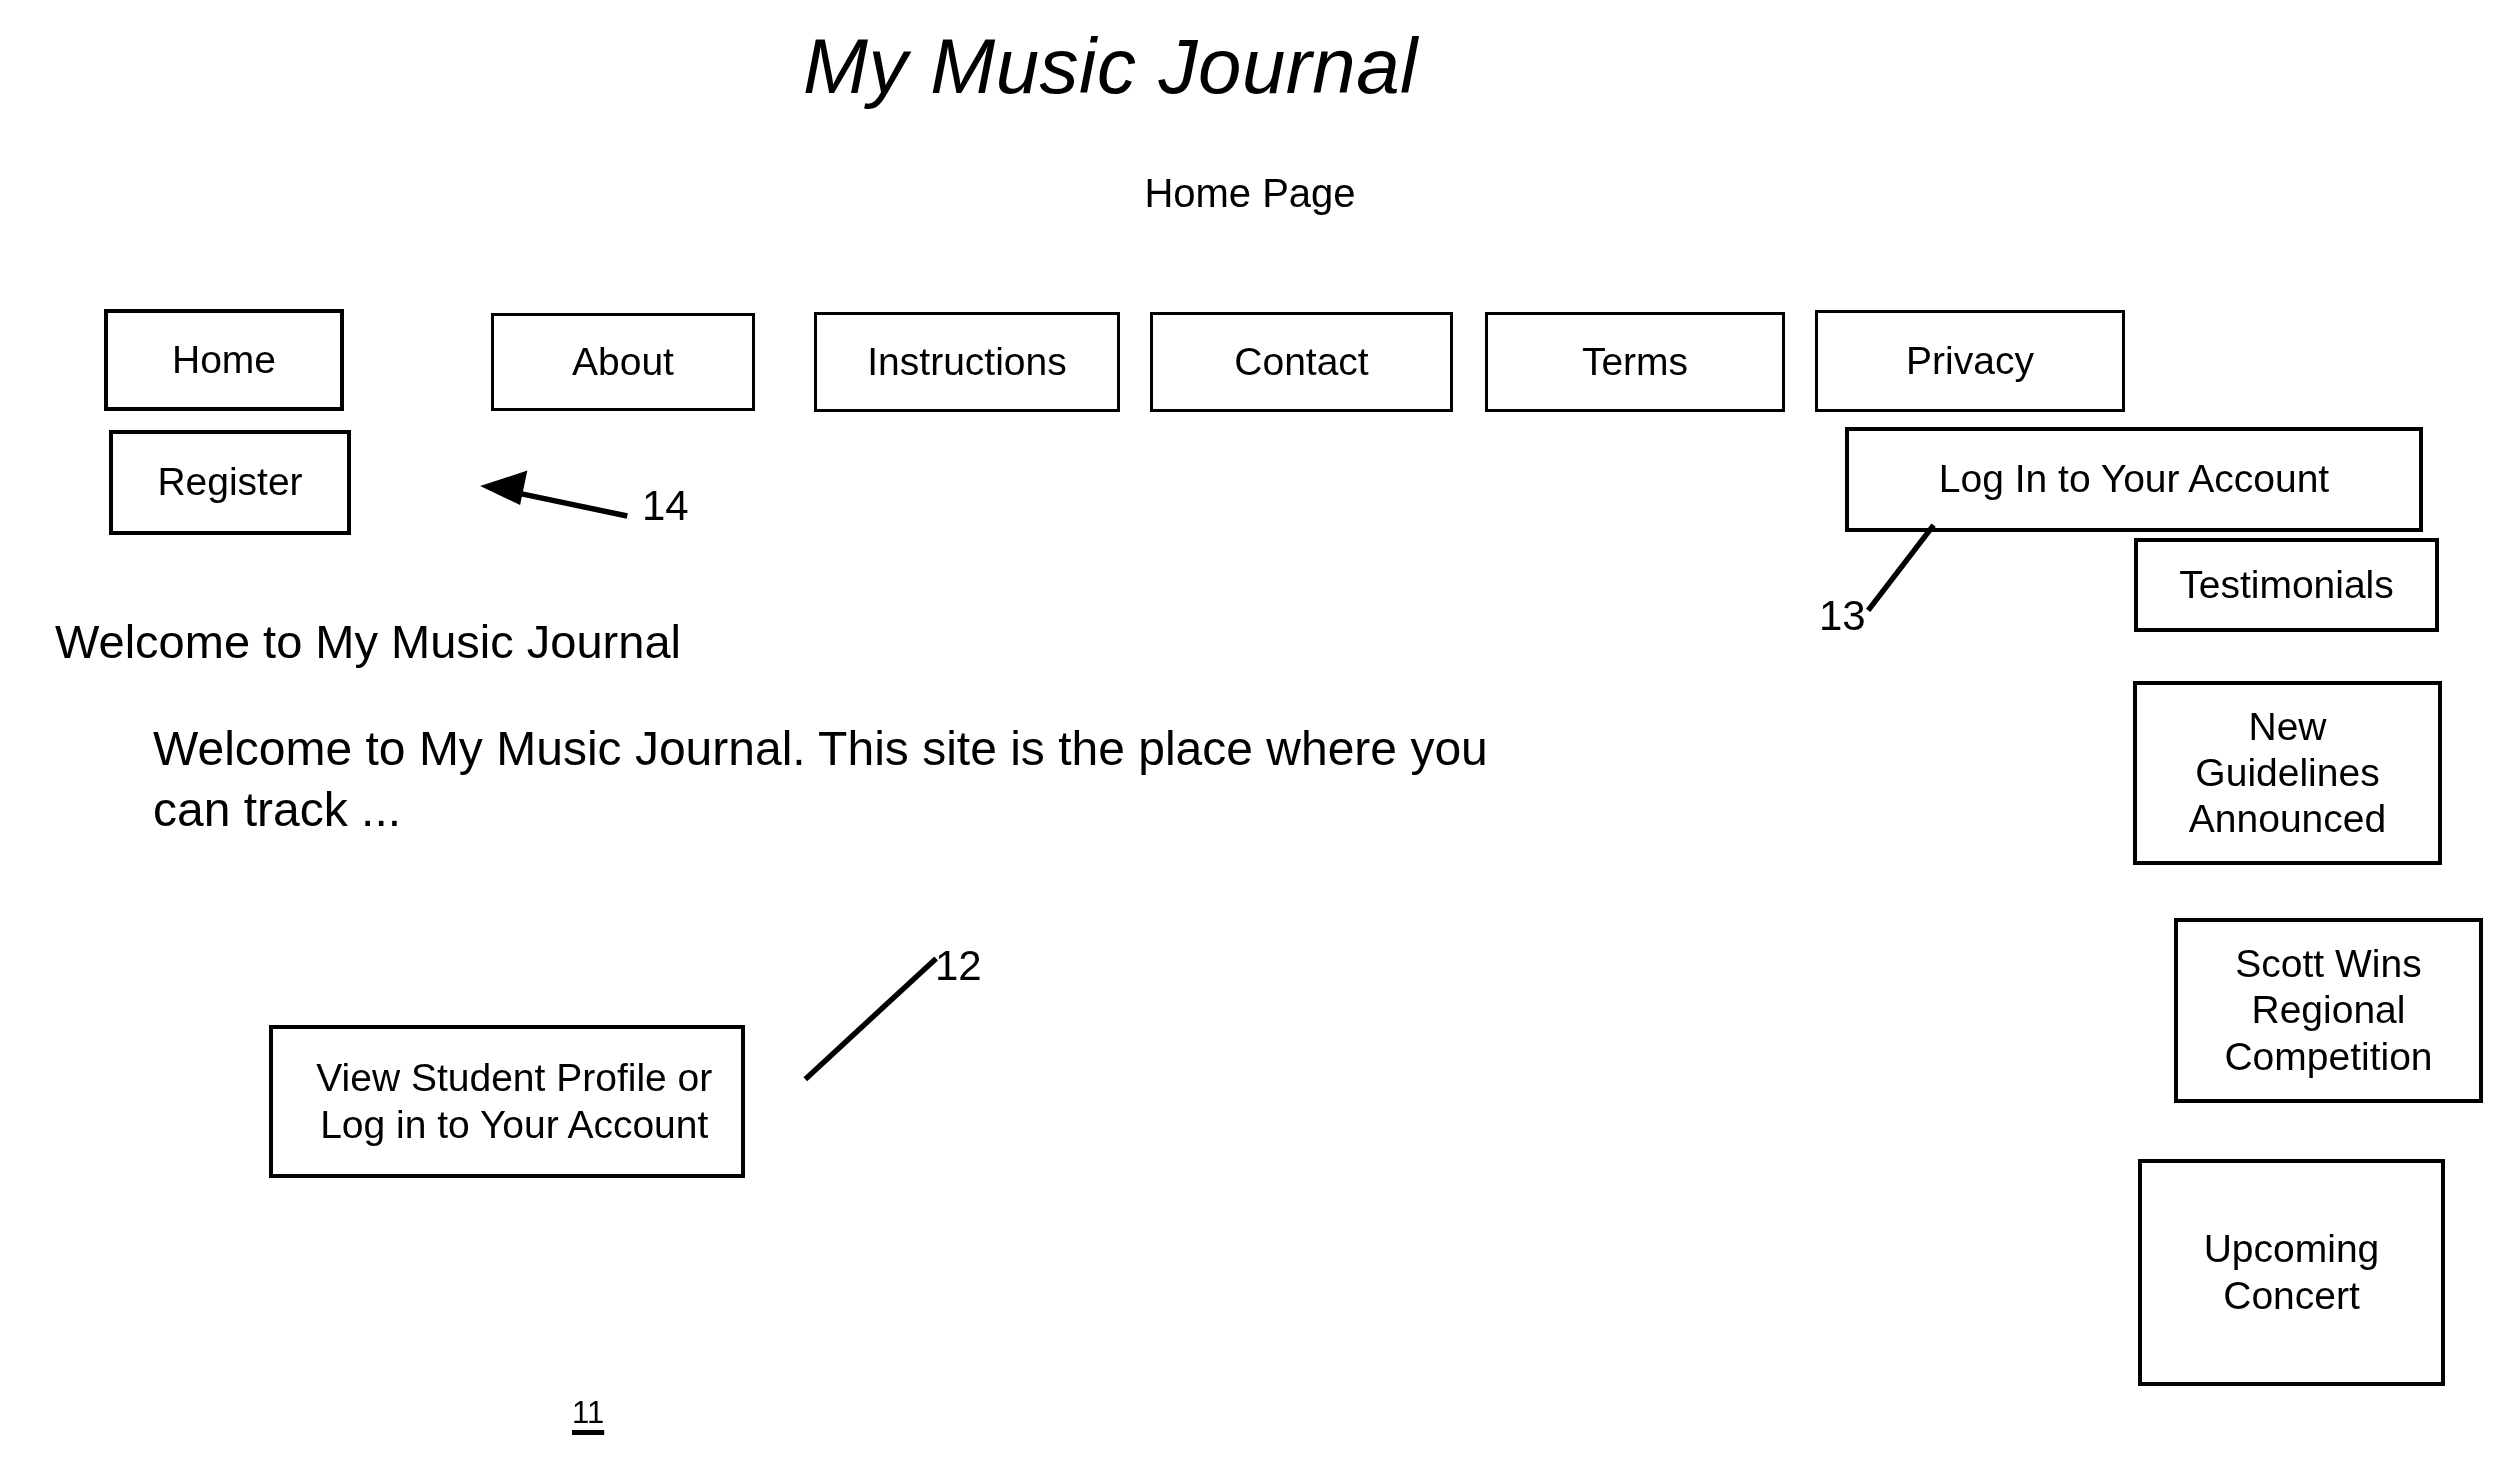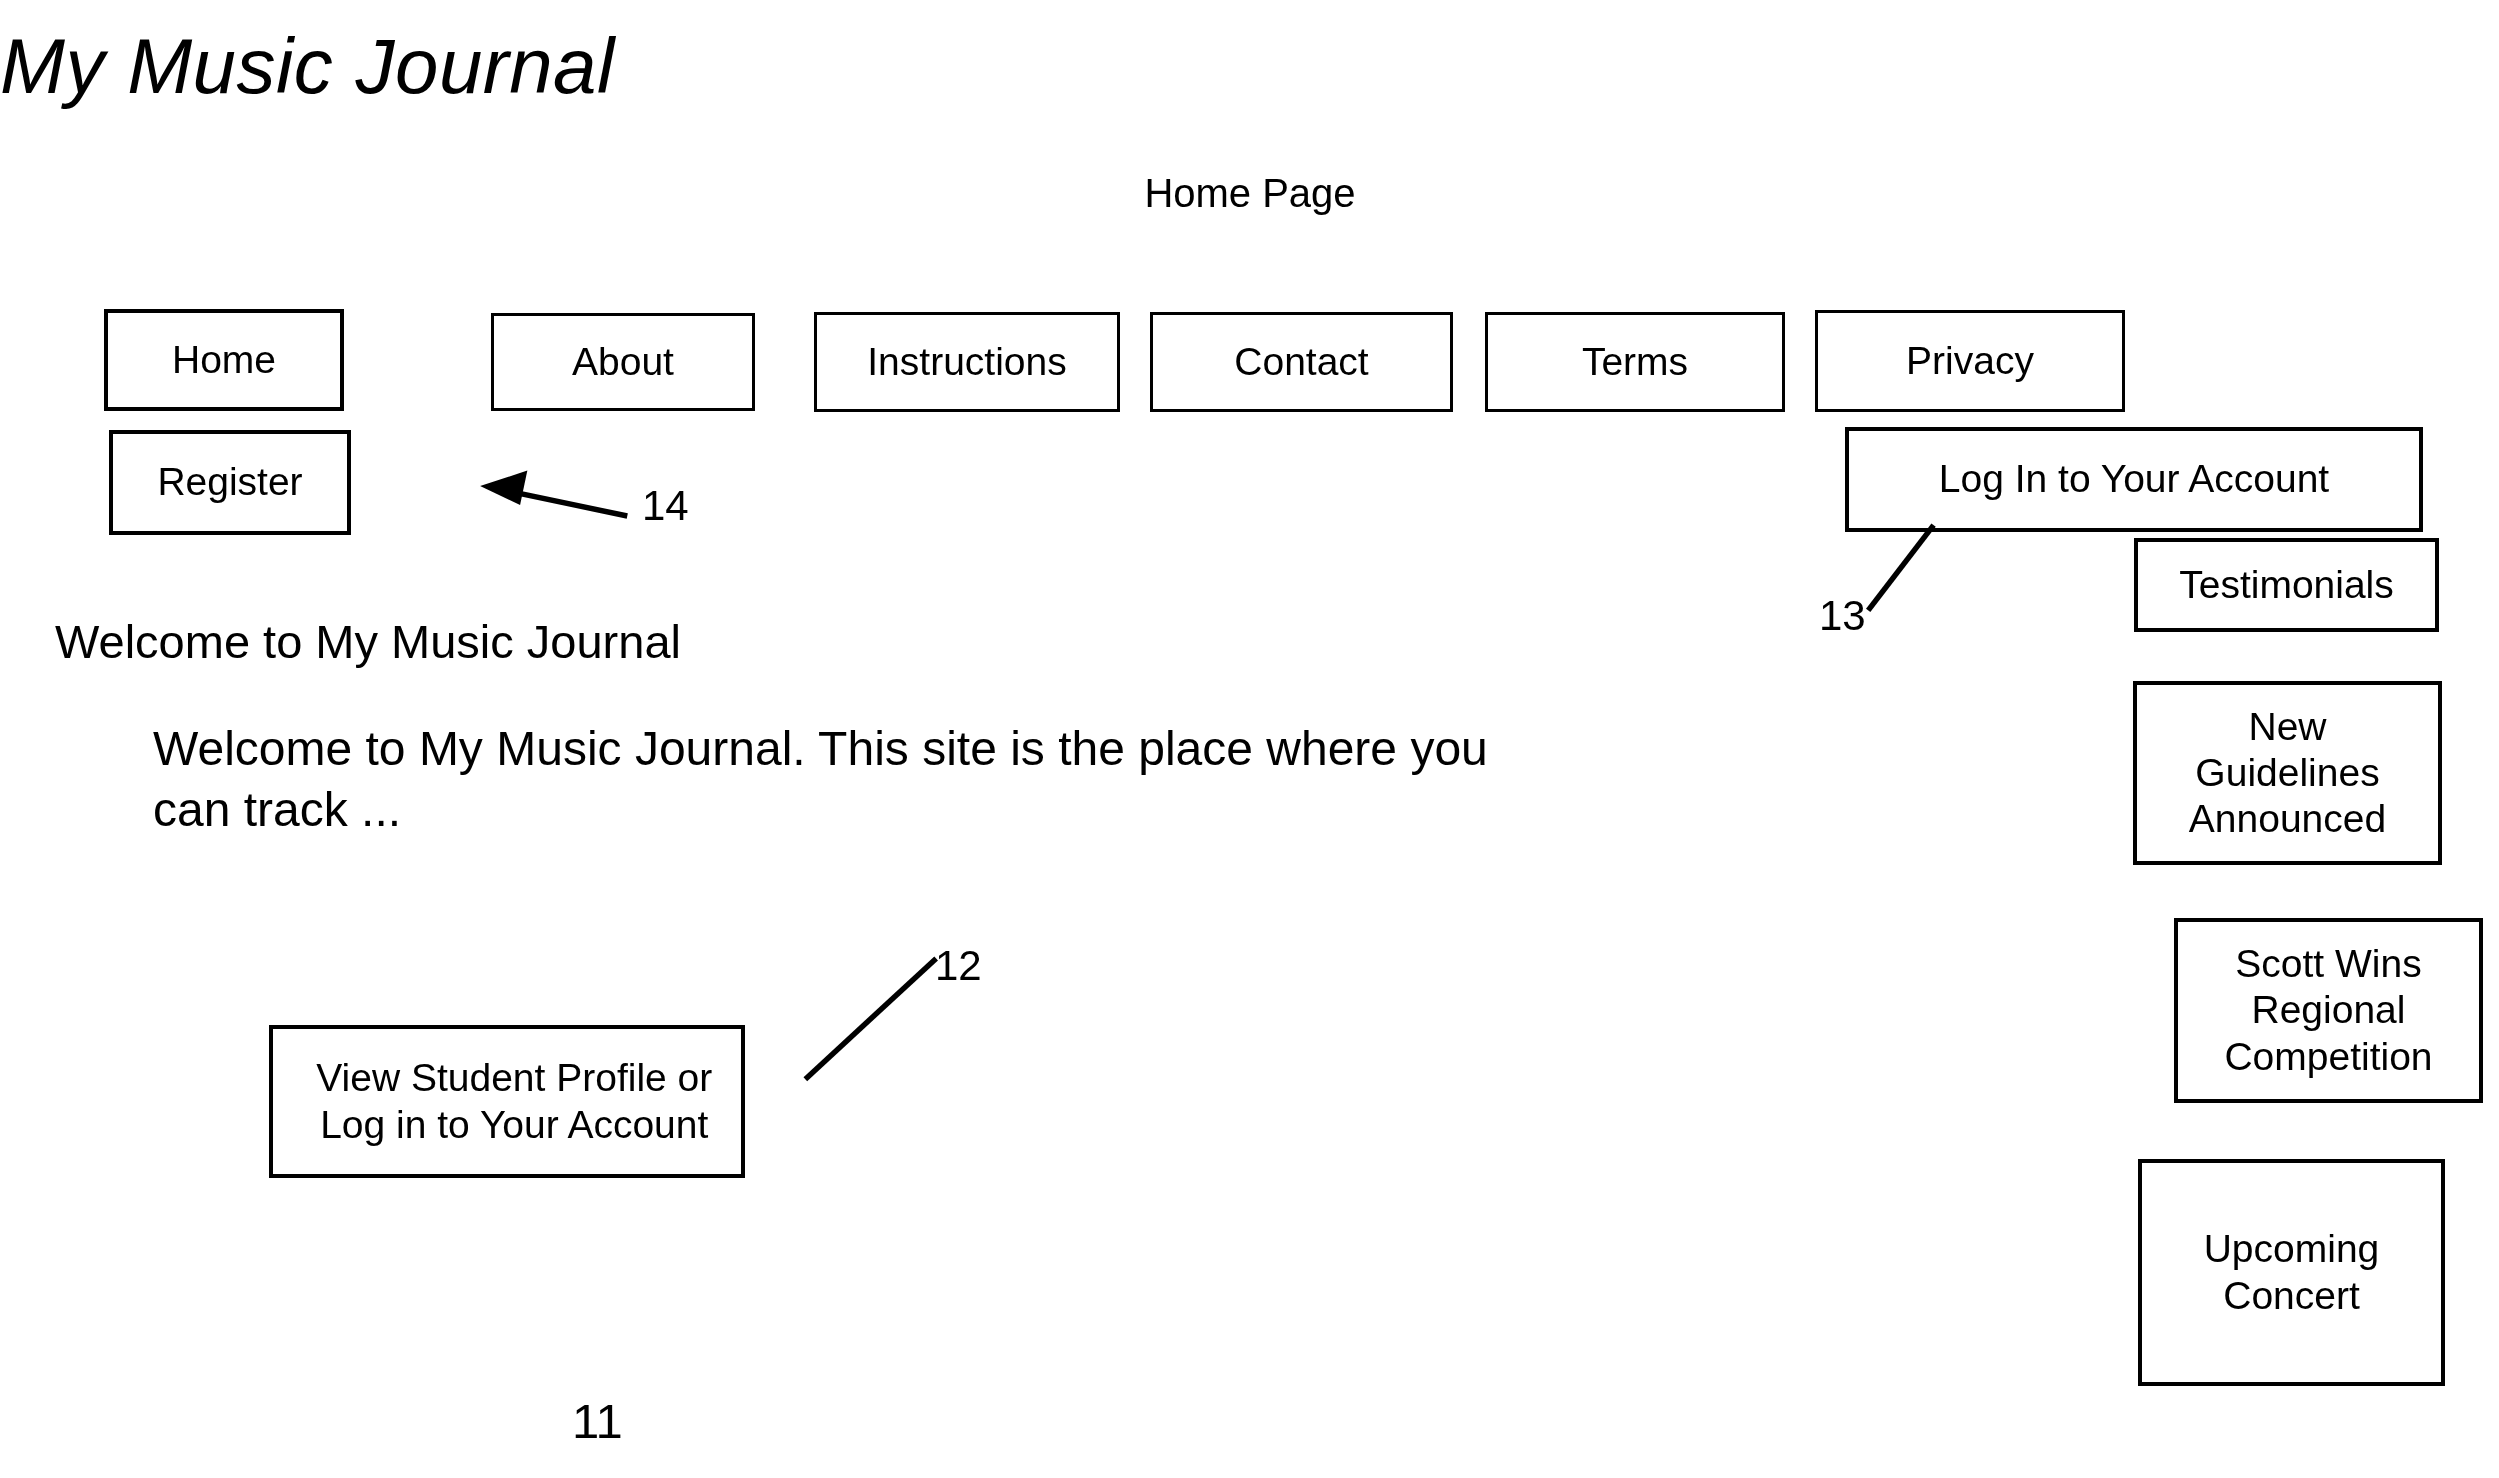--- a/index.html
+++ b/index.html
@@ -18,20 +18,21 @@
     background: #ffffff;
     overflow: hidden;
   }
 
   
   .fig-title {
     position: absolute;
     left: 0;
     top: 27px;
     width: 2221px;
+    text-align: center;
     font-size: 78px;
     font-style: italic;
     font-weight: normal;
     letter-spacing: 0.5px;
     line-height: 1;
     white-space: nowrap;
   }
   .fig-subtitle {
     position: absolute;
     left: 0;
@@ -79,22 +80,23 @@
 
   
   .ref-num {
     position: absolute;
     font-size: 42px;
     line-height: 1;
     white-space: nowrap;
   }
   .fig-num {
     position: absolute;
-    font-size: 49px;
+    font-size: 31px;
     line-height: 1;
+    text-decoration: underline;
     text-underline-offset: 7.3px;
     text-decoration-thickness: 4.5px;
     white-space: nowrap;
   }
 
   
   .overlay {
     position: absolute;
     left: 0;
     top: 0;

